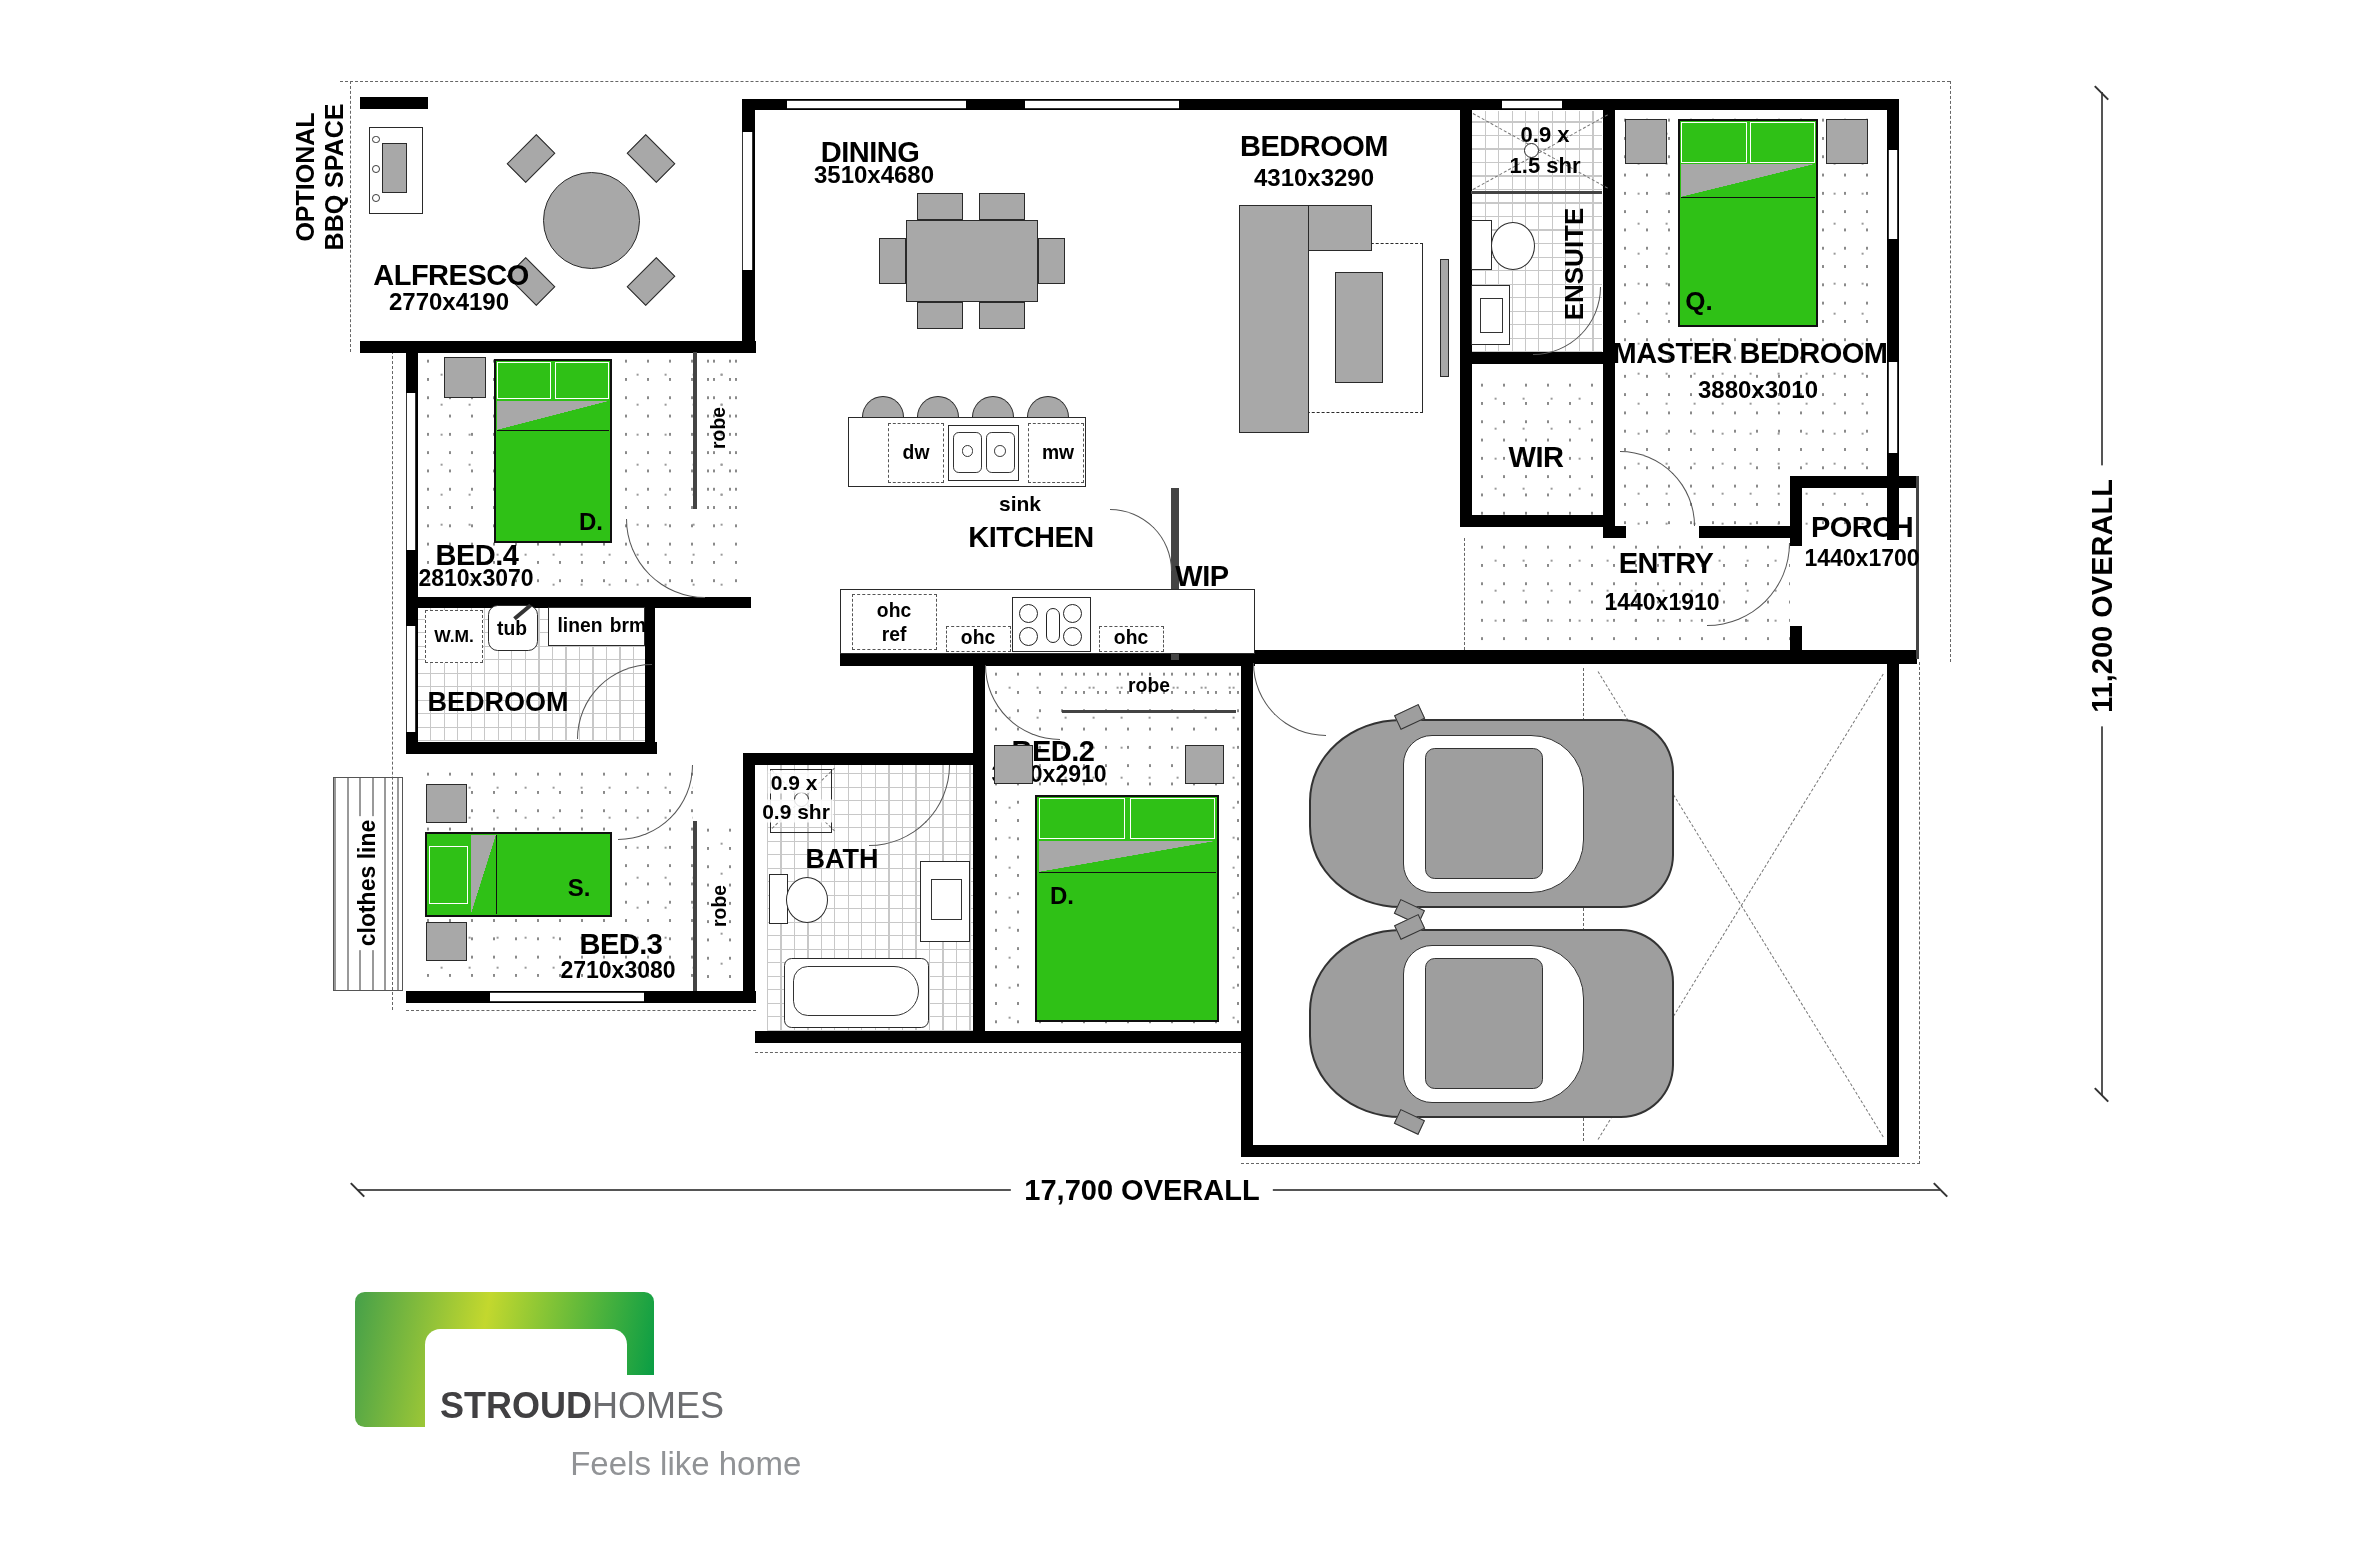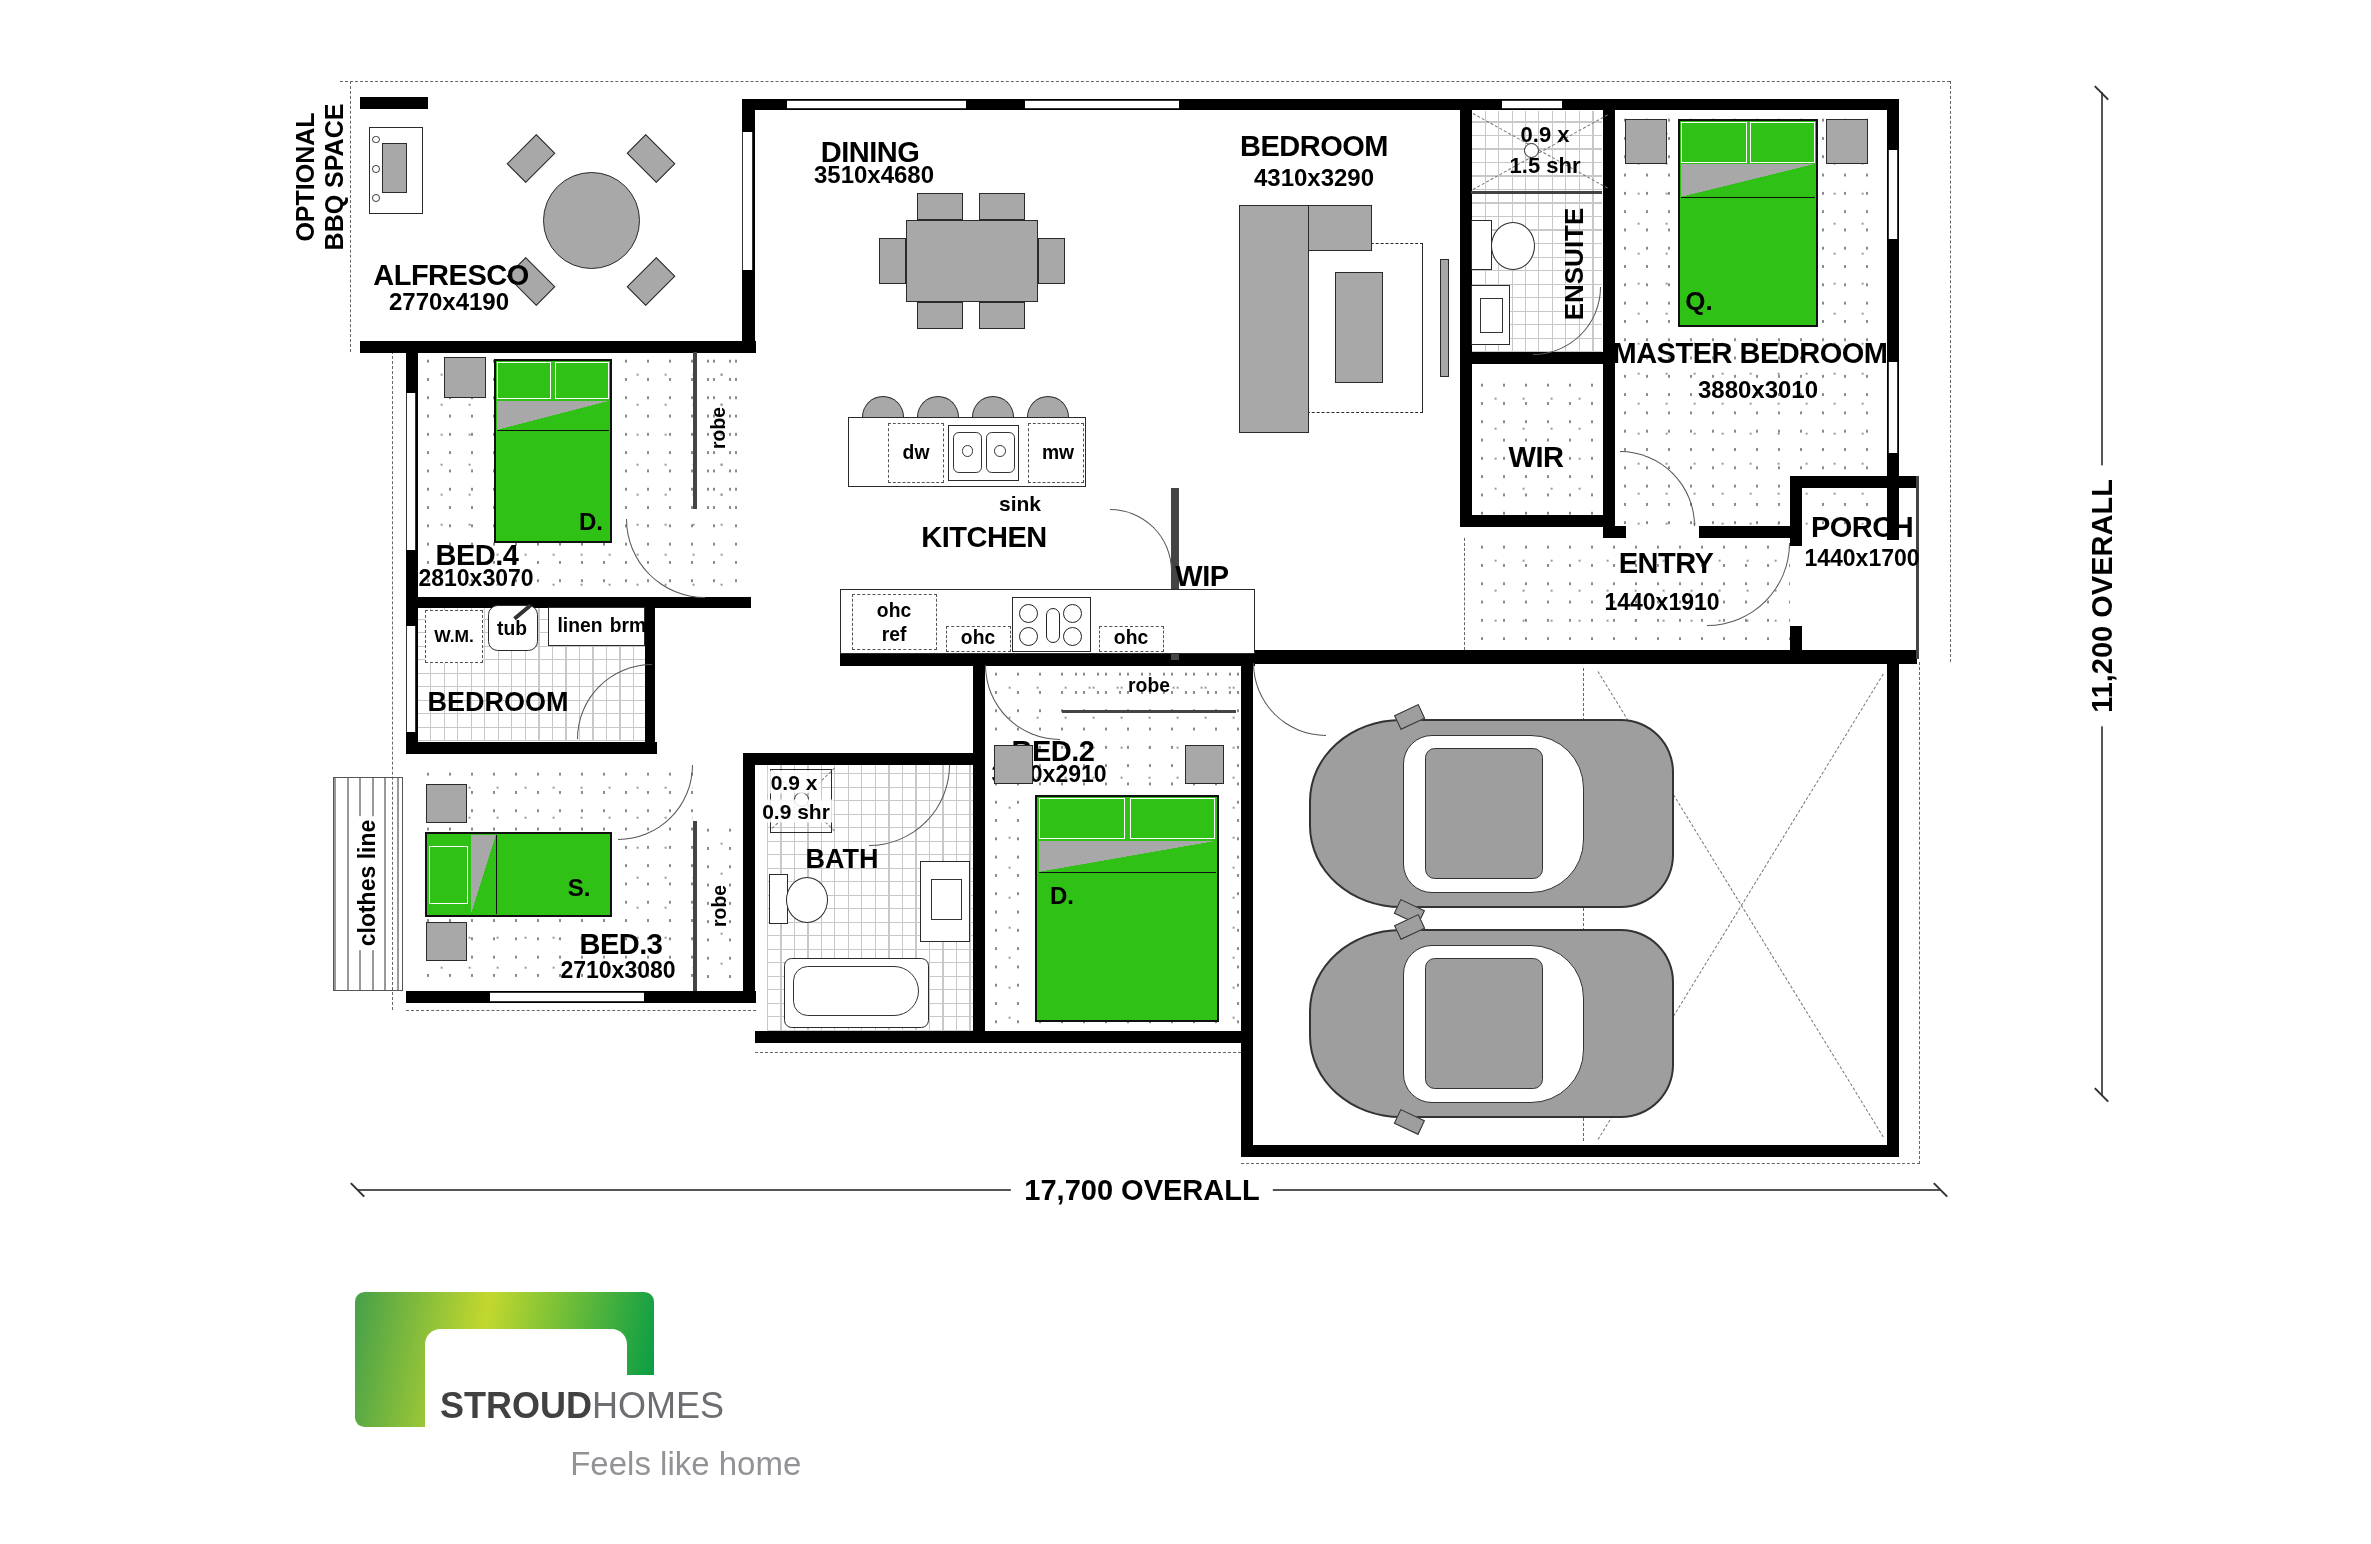--- a/index.html
+++ b/index.html
@@ -209,21 +209,21 @@
   <span class="lbl sm" style="left:916px;top:453px;">dw</span>
   <div class="wfurn" style="left:948px;top:425px;width:71px;height:56px;border-width:1.9px;">
     <div style="position:absolute;left:3.9px;top:5.8px;width:27px;height:39px;border:1.9px solid #333;border-radius:5.8px;"></div>
     <div style="position:absolute;left:37px;top:5.8px;width:27px;height:39px;border:1.9px solid #333;border-radius:5.8px;"></div>
     <div style="position:absolute;left:12.6px;top:19.3px;width:9.7px;height:9.7px;border:1.9px solid #333;border-radius:50%;"></div>
     <div style="position:absolute;left:45px;top:19.3px;width:9.7px;height:9.7px;border:1.9px solid #333;border-radius:50%;"></div>
   </div>
   <div class="dashbox" style="left:1028px;top:423px;width:56px;height:60px;"></div>
   <span class="lbl sm" style="left:1058px;top:453px;">mw</span>
   <span class="lbl" style="left:1020px;top:503px;font-size:21px;">sink</span>
-  <span class="lbl name" style="left:984px;top:537px;">KITCHEN</span>
+  <span class="lbl name" style="left:1031px;top:537px;">KITCHEN</span>
 
   <div class="wfurn" style="left:840px;top:589px;width:415px;height:65px;border-width:1px;"></div>
   <div class="dashbox" style="left:852px;top:594px;width:85px;height:56px;"></div>
   <span class="lbl sm" style="left:894px;top:611px;">ohc</span>
   <span class="lbl sm" style="left:894px;top:635px;">ref</span>
   <div class="dashbox" style="left:946px;top:626px;width:65px;height:26px;"></div>
   <span class="lbl sm" style="left:978px;top:638px;">ohc</span>
   <div class="wfurn" style="left:1012px;top:597px;width:79px;height:55px;">
     <div class="burner" style="left:5.8px;top:5.8px;width:19.3px;height:19.3px;"></div>
     <div class="burner" style="left:5.8px;top:29px;width:19.3px;height:19.3px;"></div>

